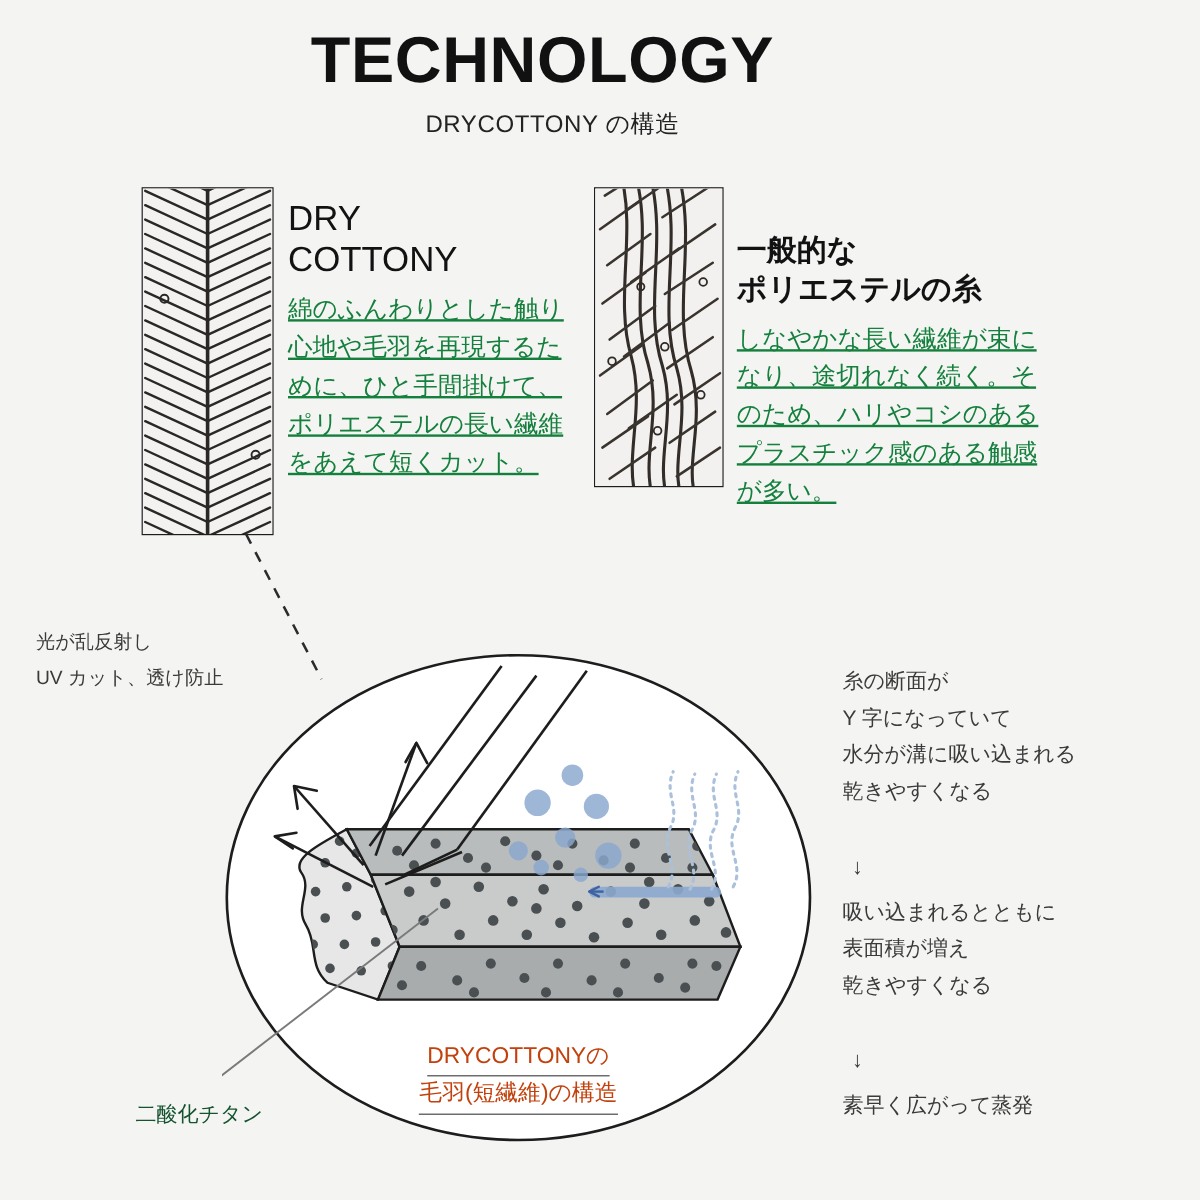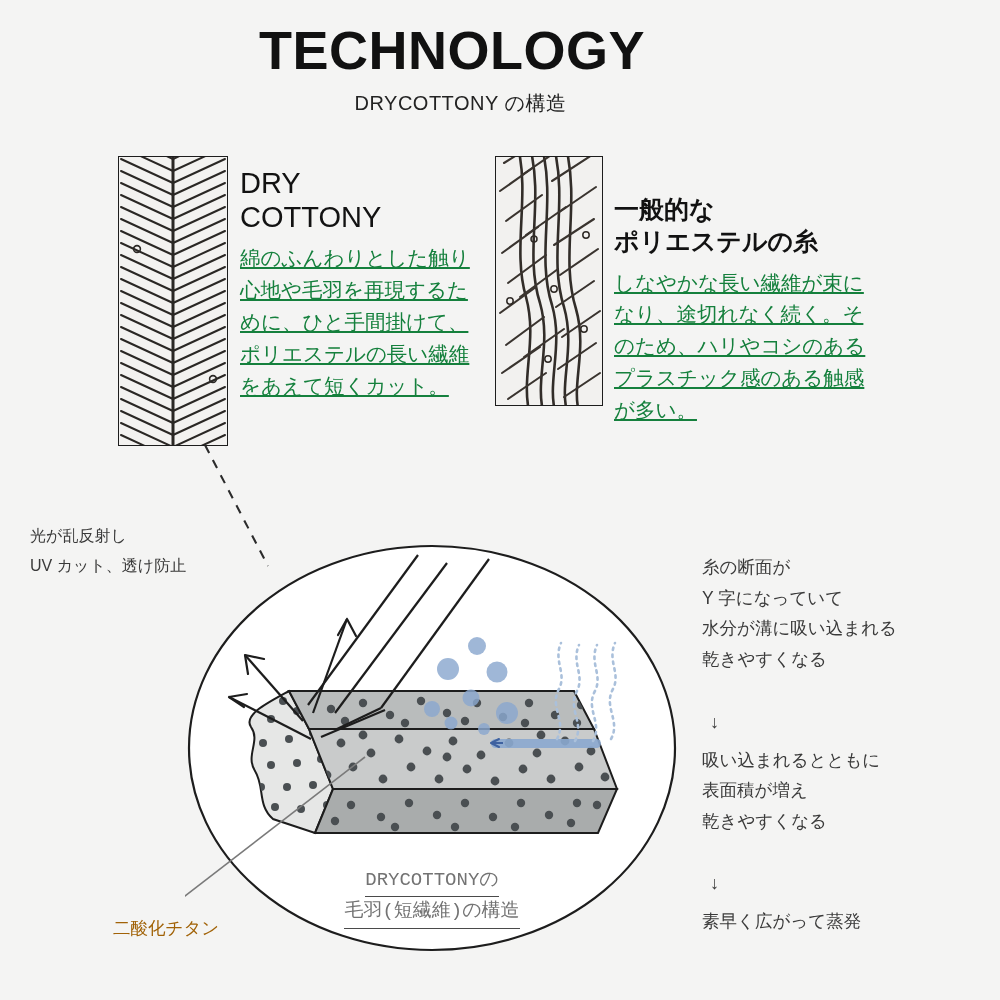--- a/index.html
+++ b/index.html
@@ -150,35 +150,34 @@
   .diagram-svg { display: block; width: 100%; height: 100%; }
 
   .caption {
     position: absolute;
     left: 300px;
     top: 866px;
     width: 264px;
     text-align: center;
     font-size: 19px;
     line-height: 1.55;
-    color: #737373;
-    font-family: Liberation Mono, monospace;
+    color: #c2410c;
   }
   .caption span {
     border-bottom: 1.4px solid #4a4a4a;
     padding-bottom: 1px;
     display: inline-block;
   }
 
   .label-tio2 {
     position: absolute;
     left: 113px;
     top: 916px;
     font-size: 17.5px;
-    color: #a16207;
+    color: #14532d;
   }
 </style>
 </head>
 <body>
 
 <div class="page">
 
   <div class="header">
     <div class="title">TECHNOLOGY</div>
     <div class="subtitle">DRYCOTTONY の構造</div>

